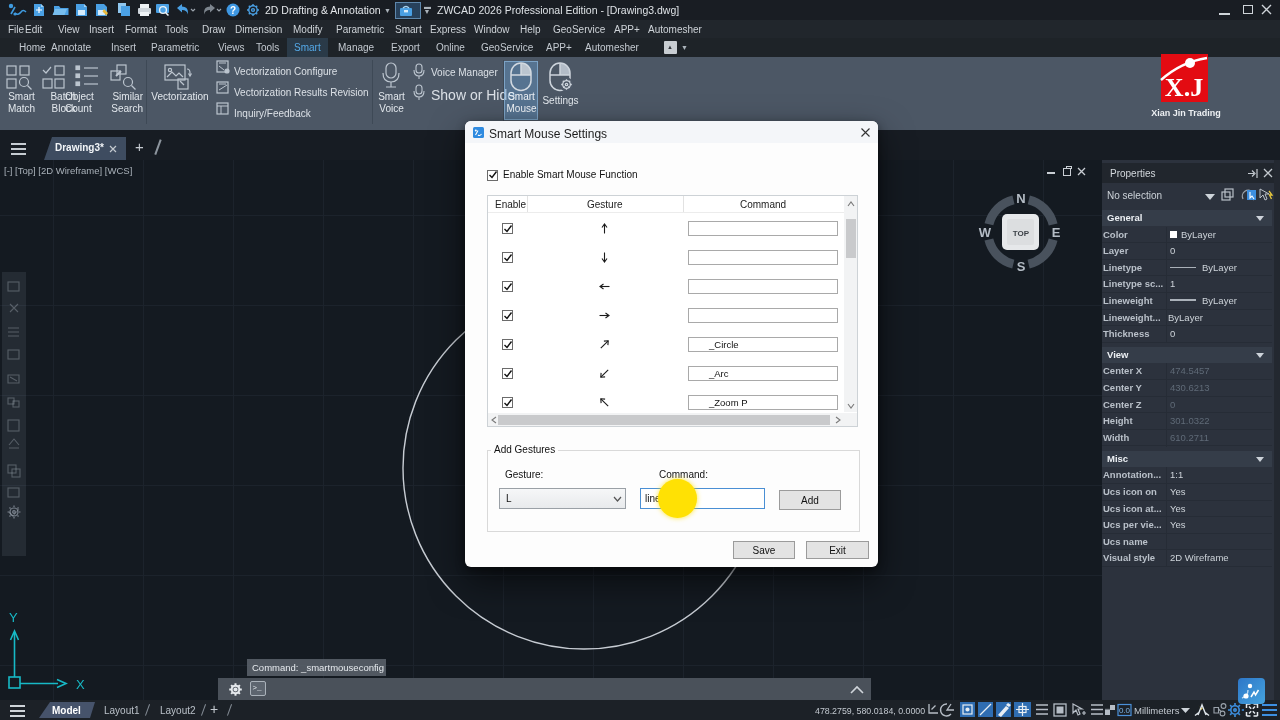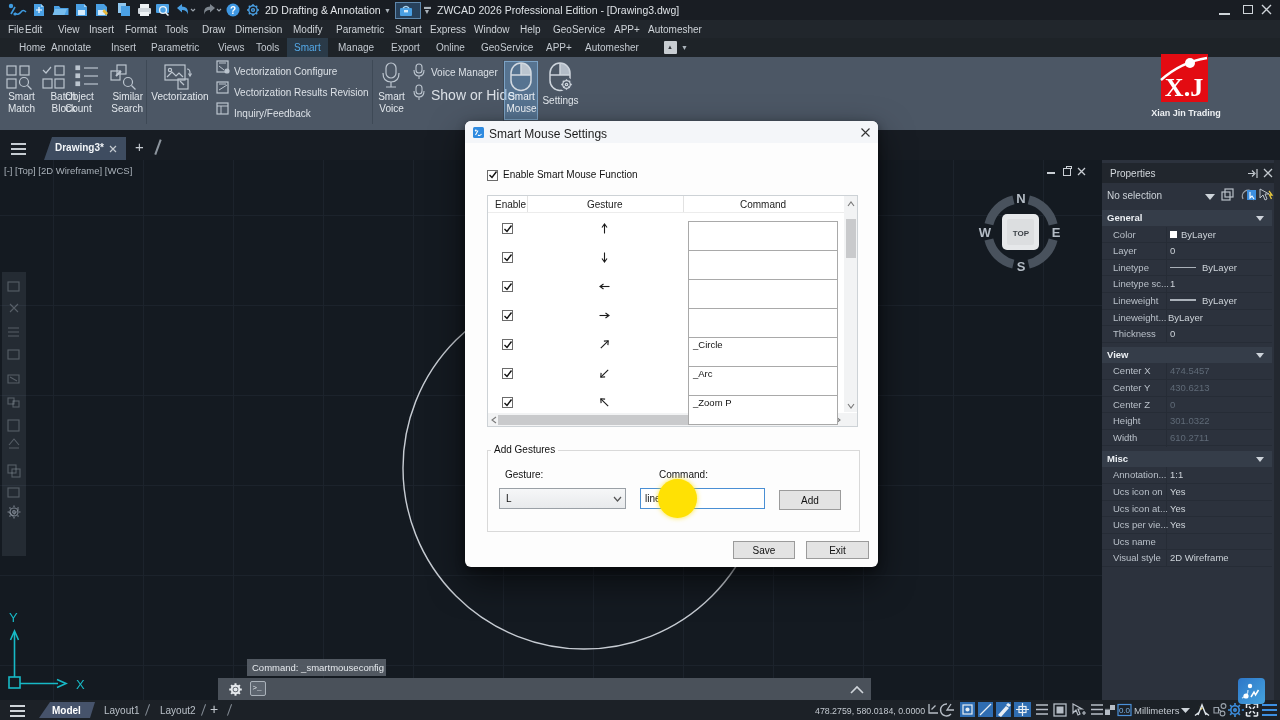--- a/index.html
+++ b/index.html
@@ -312,21 +312,21 @@
 <div class="tx" style="left:252.5px;top:684px;font-size:7.5px;color:#e2e7ec;font-family:'Liberation Mono',monospace">&gt;_</div>
 <svg class="a" style="left:850px;top:685px" width="14" height="9" viewBox="0 0 14 9">
       <path d="M1 8 L7 2 L13 8" fill="none" stroke="#cfd4da" stroke-width="1.6"></path>
     </svg>
 
 <div class="a" style="left:1102px;top:160px;width:178px;height:540px;background:#2c323d"></div>
 <style>
 .ph{position:absolute;left:1102px;width:170px;height:16px;background:#353d49;color:#ecf0f4;font-weight:bold;font-size:9.5px;line-height:16px;padding-left:5px}
 .ph u{position:absolute;right:8px;top:6px;width:0;height:0;border-left:4px solid transparent;border-right:4px solid transparent;border-top:5px solid #cdd3da}
 .pr{position:absolute;left:1102px;width:170px;height:16.6px;border-bottom:1px solid #262c36;font-size:9.5px;line-height:16px;color:#b9c0c9}
-.pr b{position:absolute;left:11px;font-weight:normal;white-space:nowrap}
+.pr b{position:absolute;left:1px;font-weight:bold;white-space:nowrap}
 .pr i{position:absolute;left:68px;font-style:normal;color:#ced4da;white-space:nowrap}
 .pr u{position:absolute;left:64px;top:0;width:1px;height:17px;background:#262c36}
 .gray i{color:#5f6a77}
 </style>
 <div class="a" style="left:1102px;top:163px;width:178px;height:20px;background:#21262d"></div>
 <div class="tx" style="left:1110px;top:168px;font-size:10px;color:#d3d8dd">Properties</div>
 <svg class="a" style="left:1248px;top:169px" width="11" height="9" viewBox="0 0 11 9">
       <path d="M0 4.5 h6 M4 1.5 l3 3 -3 3 M9 0 v9" stroke="#c3c9cf" stroke-width="1.2" fill="none"></path>
     </svg>
 <svg class="a" style="left:1263px;top:168px" width="10" height="10" viewBox="0 0 10 10">
@@ -518,21 +518,21 @@
 <div class="a" style="left:1238px;top:678px;width:27px;height:26px;border-radius:4px;background:linear-gradient(135deg,#2e77c8,#45a3de)"></div>
 <svg class="a" style="left:1238px;top:678px" width="27" height="26" viewBox="0 0 27 26">
  <path d="M4 20 q6-2 6-8" stroke="#bcd9f2" stroke-width="1.4" fill="none"></path>
  <circle cx="8" cy="18" r="2.6" fill="#fff"></circle>
       <circle cx="12" cy="8" r="2.2" fill="#fff"></circle>
  <path d="M13 19 l3-5 1.5 3 3-5" stroke="#fff" stroke-width="1.5" fill="none"></path>
 </svg>
 
 <style>
 .chk{position:absolute;width:11px;height:11px;background:#fff;border:1px solid #6b6b6b}
-.cin{position:absolute;left:688px;width:150px;height:30px;background:#fff;border:1px solid #a9a9a9;font-size:9.5px;line-height:13px;padding-left:4px;color:#111}
+.cin{position:absolute;left:688px;width:150px;height:15px;background:#fff;border:1px solid #a9a9a9;font-size:9.5px;line-height:13px;padding-left:20px;color:#111}
 .btn{position:absolute;background:#e3e3e3;border:1px solid #9b9b9b;font-size:10px;color:#111;text-align:center}
 </style>
 <div class="a" style="left:465px;top:121px;width:413px;height:446px;background:#fdfdfd;border-radius:6px;box-shadow:0 14px 34px rgba(0,0,0,.55),0 3px 10px rgba(0,0,0,.4)"></div>
 <div class="a" style="left:465px;top:121px;width:413px;height:22px;background:#f4f6f9;border-radius:6px 6px 0 0"></div>
 <svg class="a" style="left:473px;top:127px" width="11" height="11" viewBox="0 0 11 11">
       <rect width="11" height="11" rx="1.5" fill="#2f8be0"></rect>
       <path d="M2.5 8 L5 3.5 M5 8 q1.5 1.5 3.5-1" stroke="#fff" stroke-width="1.1" fill="none"></path>
       <circle cx="2.8" cy="3.6" r="1" fill="#fff"></circle>
     </svg>
 <div class="tx" style="left:489px;top:127px;font-size:12px;color:#1c1c1c">Smart Mouse Settings</div>

